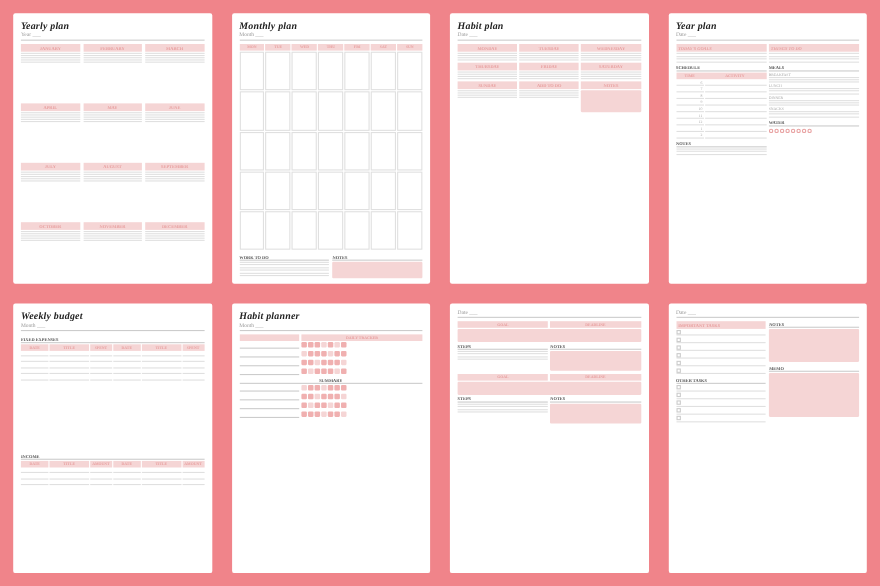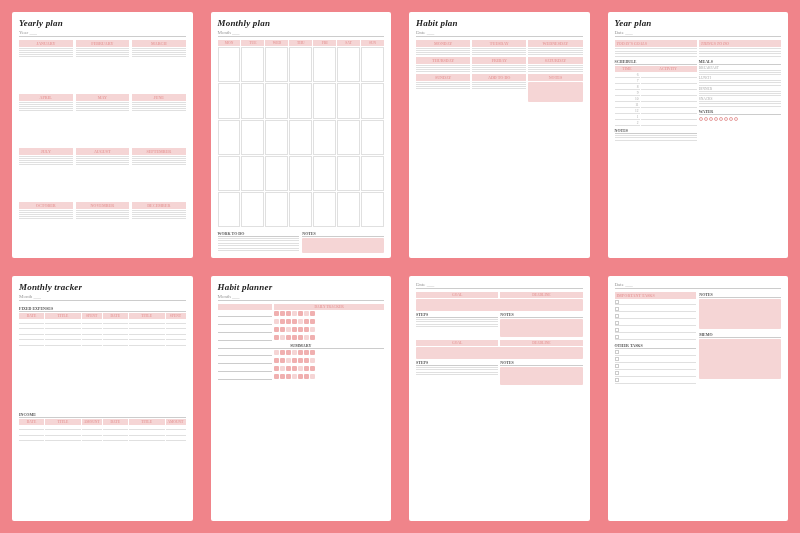--- a/index.html
+++ b/index.html
@@ -814,21 +814,21 @@
           <div class="water-dot"></div>
           <div class="water-dot"></div>
           <div class="water-dot"></div>
           <div class="water-dot"></div>
         </div>
       </div>
     </div>
   </div>
 
   <div class="card">
-    <div class="card-title">Monthly tracker</div>
+    <div class="card-title">Weekly budget</div>
     <div class="card-subtitle">Month ___</div>
     <div class="budget-divider">FIXED EXPENSES</div>
     <div class="budget-header-row">
       <div class="budget-col-h">DATE</div>
       <div class="budget-col-h">TITLE</div>
       <div class="budget-col-h">SPENT</div>
       <div class="budget-col-h">DATE</div>
       <div class="budget-col-h">TITLE</div>
       <div class="budget-col-h">SPENT</div>
     </div>

